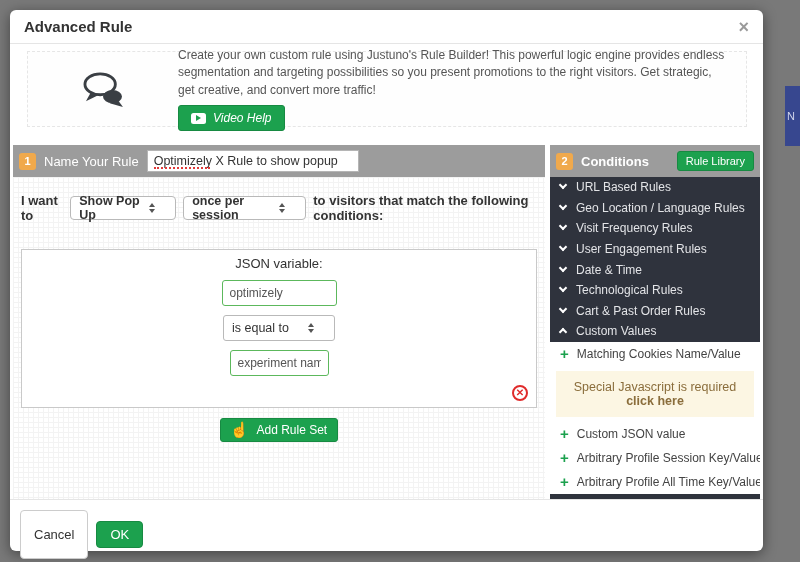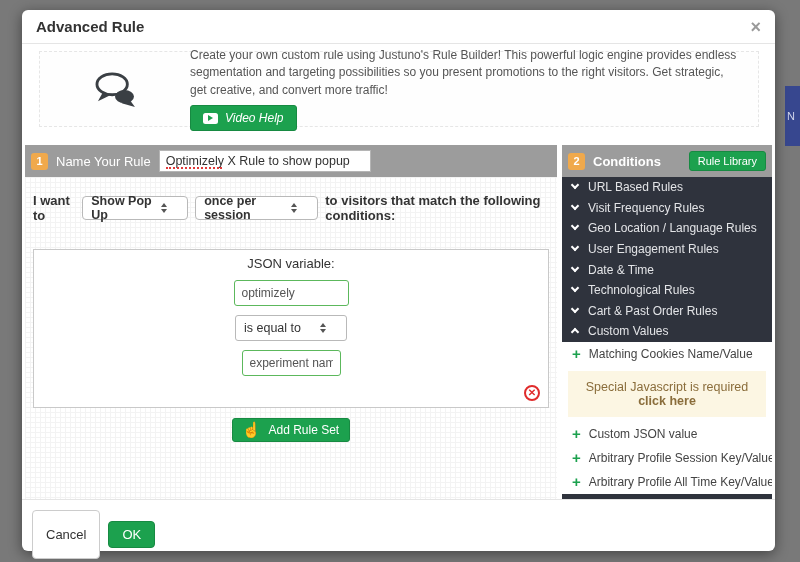--- a/index.html
+++ b/index.html
@@ -11,21 +11,21 @@
     overflow:hidden;
   }
   
   .bg-fragment {
     position:absolute; right:0; top:86px; width:15px; height:60px;
     background:#37478f; color:#cfd4ea; font-size:11px;
     display:flex; align-items:center; justify-content:flex-start;
     padding-left:2px;
   }
   .modal {
-    position:absolute; left:22px; top:10px; width:753px; height:541px;
+    position:absolute; left:10px; top:10px; width:753px; height:541px;
     background:#ffffff; border-radius:6px;
     box-shadow:0 3px 14px rgba(0,0,0,.45);
     display:flex; flex-direction:column;
   }
   .modal-header {
     padding:8px 14px; border-bottom:1px solid #e5e5e5;
     display:flex; align-items:center; justify-content:space-between;
     flex:0 0 auto;
   }
   .modal-title { font-size:15px; font-weight:bold; color:#333; }
@@ -233,25 +233,25 @@
         <button class="btn-green rl-btn">Rule Library</button>
       </div>
 
       <div class="cond-body">
         <div class="cond-row">
           <span class="chev"></span>
           <span>URL Based Rules</span>
         </div>
         <div class="cond-row">
           <span class="chev"></span>
+          <span>Geo Location / Language Rules</span>
+        </div>
+        <div class="cond-row">
+          <span class="chev"></span>
           <span>Visit Frequency Rules</span>
-        </div>
-        <div class="cond-row">
-          <span class="chev"></span>
-          <span>Geo Location / Language Rules</span>
         </div>
         <div class="cond-row">
           <span class="chev"></span>
           <span>User Engagement Rules</span>
         </div>
         <div class="cond-row">
           <span class="chev"></span>
           <span>Date &amp; Time</span>
         </div>
         <div class="cond-row">

